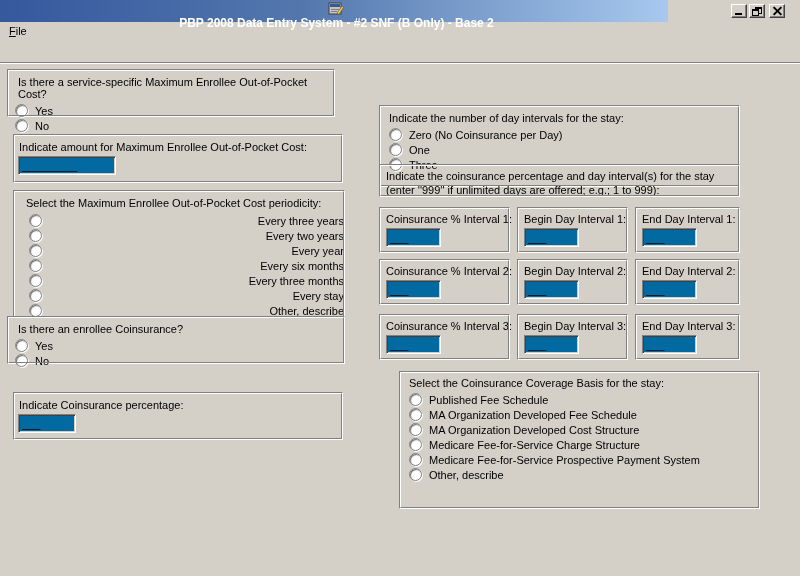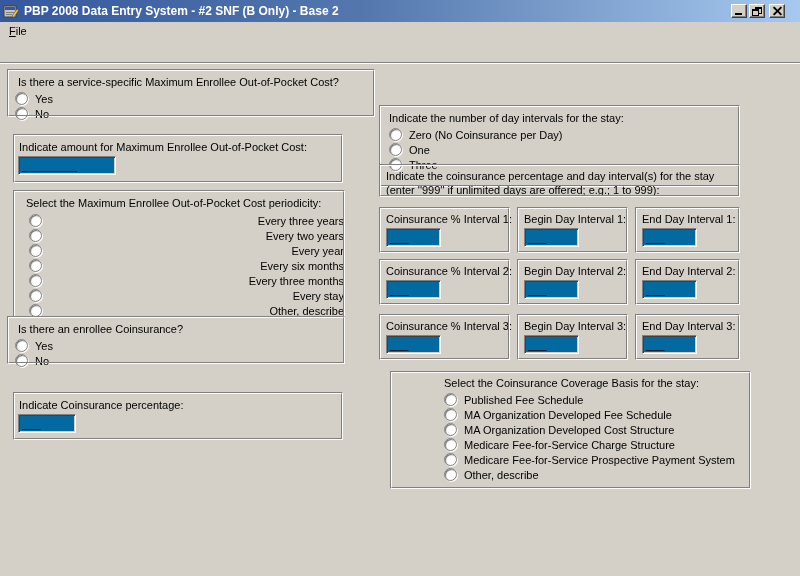--- a/index.html
+++ b/index.html
@@ -9,23 +9,23 @@
     font-size:11px;color:#000;
     background:#d4d0c8;
   }
   #window{
     position:relative;width:800px;height:576px;
     background:#d4d0c8;overflow:hidden;
     border-bottom:1px solid #f2f0ec;
   }
   
   .titlebar{
-    position:absolute;left:0;top:0;width:800px;height:22px;
+    position:absolute;left:0;top:0;width:668px;height:22px;
     background:linear-gradient(to right,#35589e 0%,#5377ad 45%,#a7c9ef 100%);
-    display:flex;align-items:center;
+    display:flex;align-items:center;flex-direction:column;
   }
   .title-icon{margin-left:3px;width:16px;height:16px;flex:0 0 auto;}
   .title-text{
     margin-left:5px;color:#ffffff;font-weight:bold;font-size:12px;
     white-space:nowrap;padding-bottom:1px;
   }
   .winbtns{position:absolute;left:731px;top:4px;display:flex;}
   .winbtn{
     width:16px;height:14px;background:#d4d0c8;
     border:1px solid;border-color:#ffffff #404040 #404040 #ffffff;
@@ -122,21 +122,21 @@
         <span class="glyph-close"></span>
       </div>
     </div>
   </div>
 
   <div class="menubar">
     <span class="menu-item">File</span>
   </div>
   <div class="hr-groove"></div>
 
-  <div class="gbox" style="left:7px;top:69px;width:368px;height:48px;">
+  <div class="gbox" style="left:7px;top:69px;width:328px;height:48px;">
     <div class="gb-label">Is there a service-specific Maximum Enrollee Out-of-Pocket Cost?</div>
     <div class="opts">
       <div class="opt">
         <span class="radio"></span>
         <span class="opt-label">Yes</span>
       </div>
       <div class="opt">
         <span class="radio"></span>
         <span class="opt-label">No</span>
       </div>
@@ -259,21 +259,21 @@
   </div>
   <div class="gbox" style="left:517px;top:314px;width:111px;height:46px;">
     <div class="iv-label">Begin Day Interval 3:</div>
     <div class="iv-fwrap"><input class="field" style="width: 55px;" value="___"></div>
   </div>
   <div class="gbox" style="left:635px;top:314px;width:105px;height:46px;">
     <div class="iv-label">End Day Interval 3:</div>
     <div class="iv-fwrap"><input class="field" style="width: 55px;" value="___"></div>
   </div>
 
-  <div class="gbox" style="left:390px;top:371px;width:361px;height:118px;padding-left:44px;">
+  <div class="gbox" style="left:399px;top:371px;width:361px;height:138px;">
     <div class="gb-label" style="margin-top:5px;margin-left:9px;">Select the Coinsurance Coverage Basis for the stay:</div>
     <div class="opts r">
       <div class="opt">
         <span class="radio"></span>
         <span class="opt-label">Published Fee Schedule</span>
       </div>
       <div class="opt">
         <span class="radio"></span>
         <span class="opt-label">MA Organization Developed Fee Schedule</span>
       </div>

